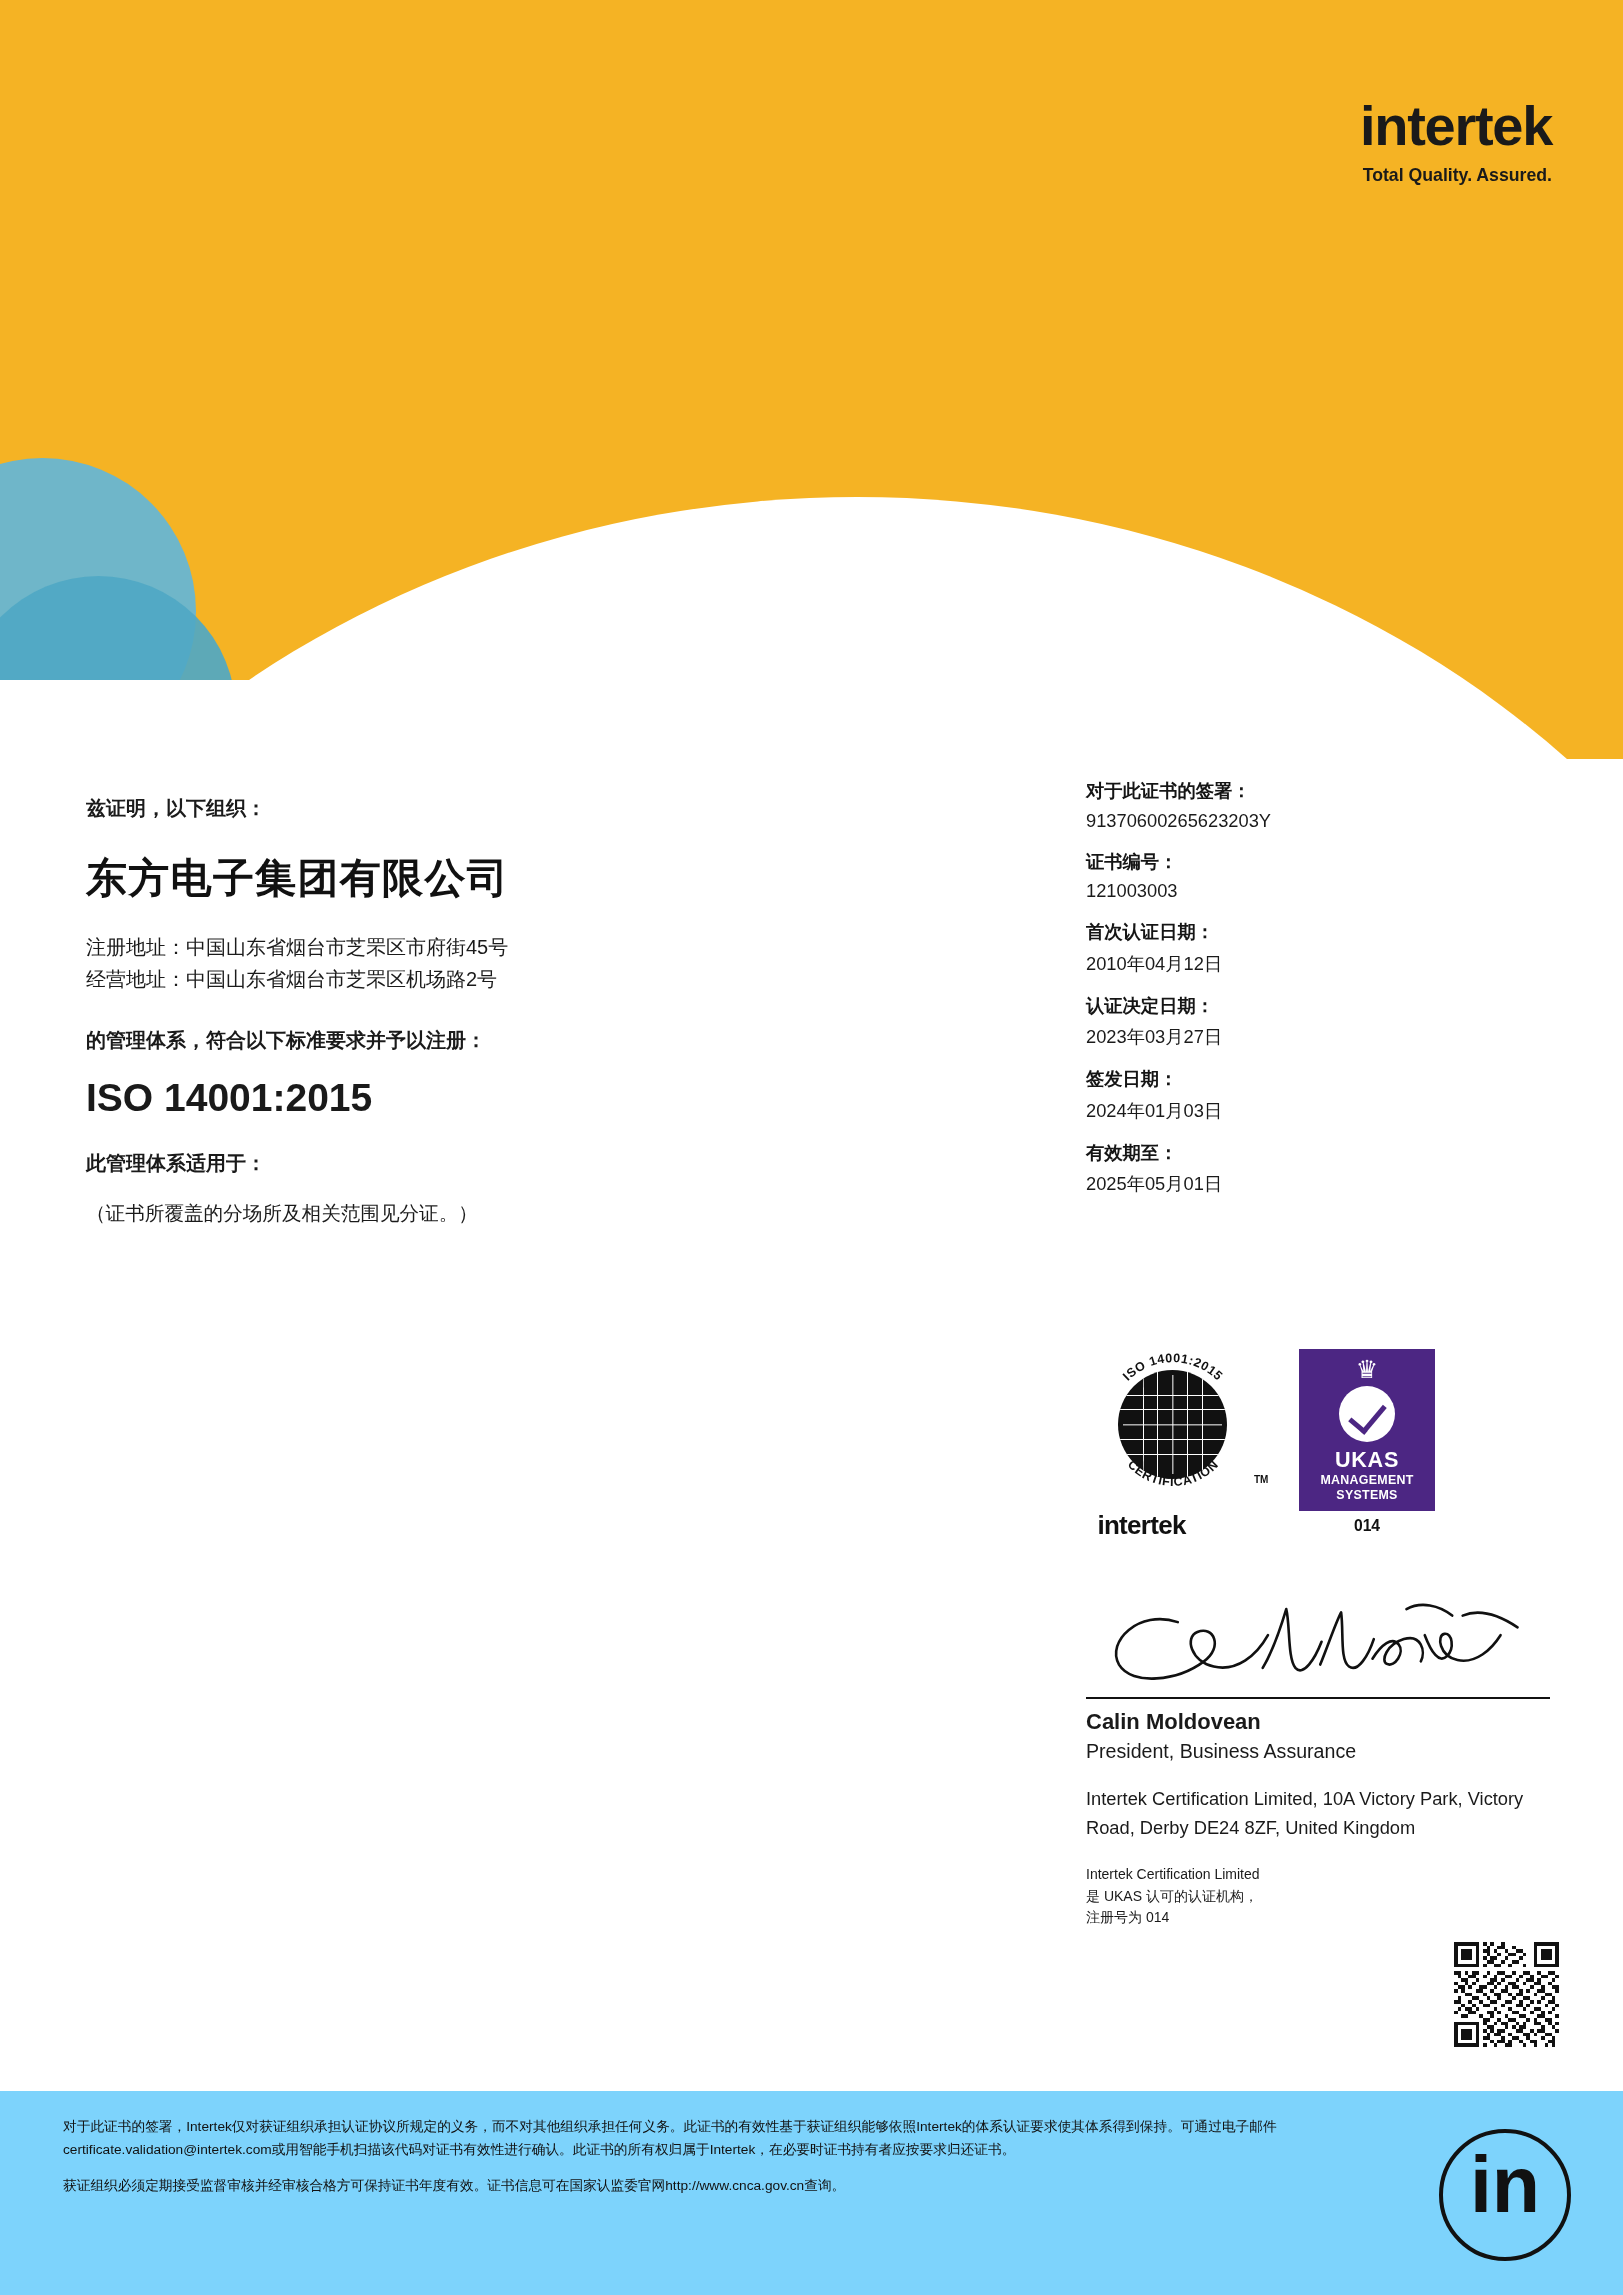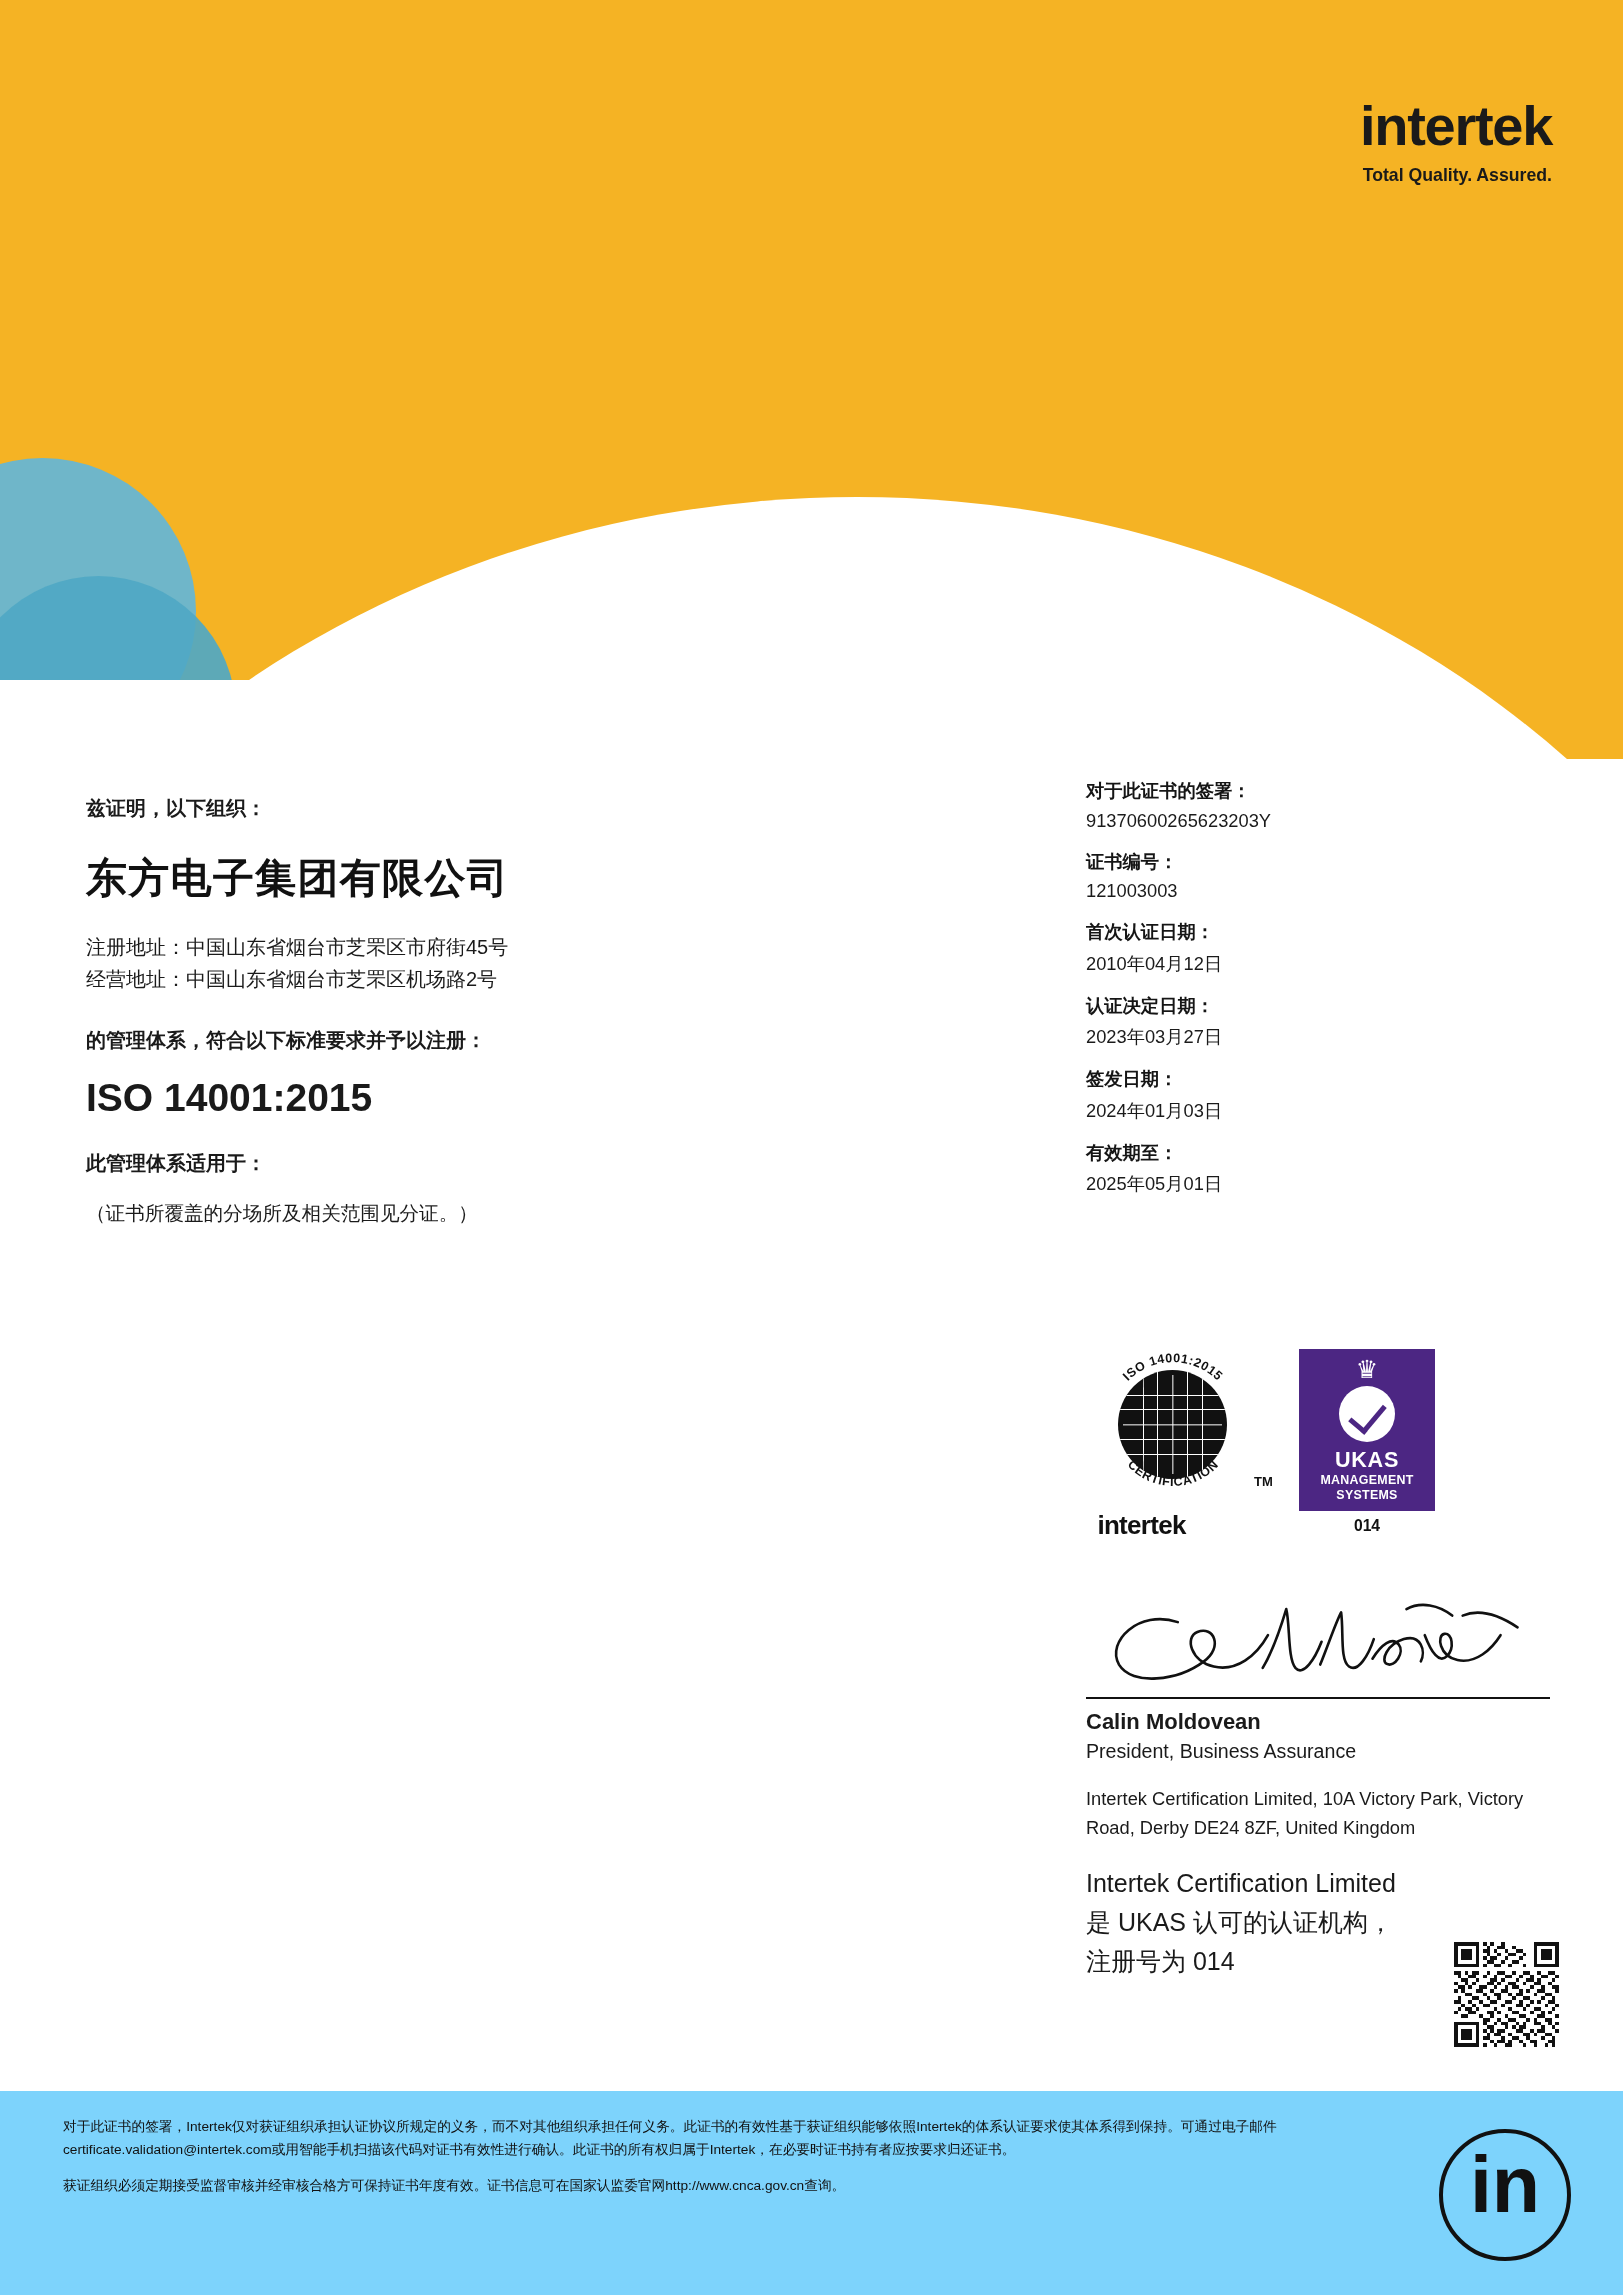--- a/index.html
+++ b/index.html
@@ -253,21 +253,21 @@
   .globe-lines .e2 { top: 39px; }
   .globe-lines .e3 { top: 69px; }
   .globe-lines .e4 { top: 84px; }
   .globe-lines .m1 { left: 25px; top:0; width: 1.3px; height:109px; border-radius:50%; box-shadow: 0 0 0 0; }
   .globe-lines .m2 { left: 39px; top:0; width: 1.3px; height:109px; }
   .globe-lines .m3 { left: 69px; top:0; width: 1.3px; height:109px; }
   .globe-lines .m4 { left: 84px; top:0; width: 1.3px; height:109px; }
   .tm-mark {
     position: absolute;
     left: 171px; top: 126px;
-    font-size: 13px;
+    font-size: 10px;
     font-weight: 700;
     color: #111;
   }
   .iso-intertek {
     position: absolute;
     left: 14.4px; top: 162px;
     font-size: 26px;
     font-weight: 700;
     letter-spacing: -0.7px;
     color: #111;
@@ -346,21 +346,21 @@
     margin-top: 5.2px;
     font-size: 19.6px;
   }
   .sig-addr {
     margin-top: 22px;
     font-size: 18.3px;
     line-height: 1.55;
   }
   .sig-accred {
     margin-top: 22px;
-    font-size: 25px;
+    font-size: 14px;
     line-height: 1.55;
   }
 
   
   .qr {
     position: absolute;
     left: 1454px;
     top: 1942px;
     width: 105px;
     height: 105px;

